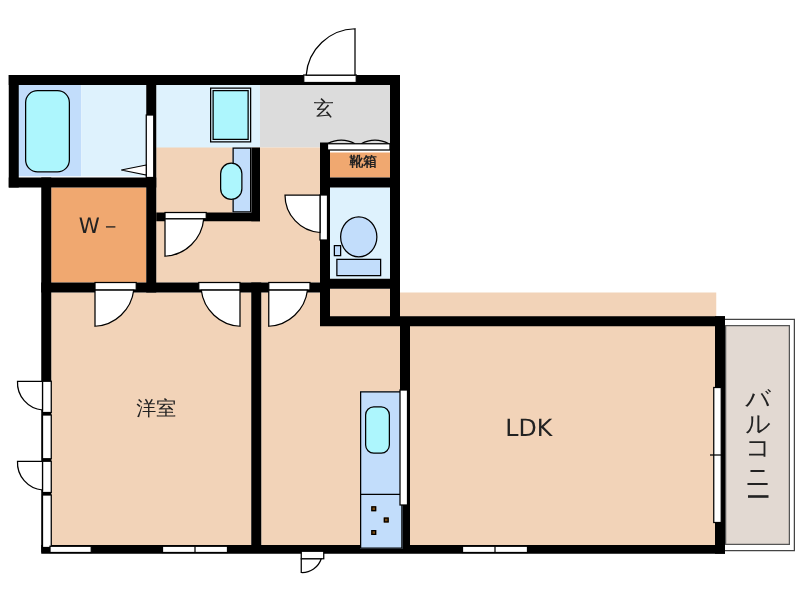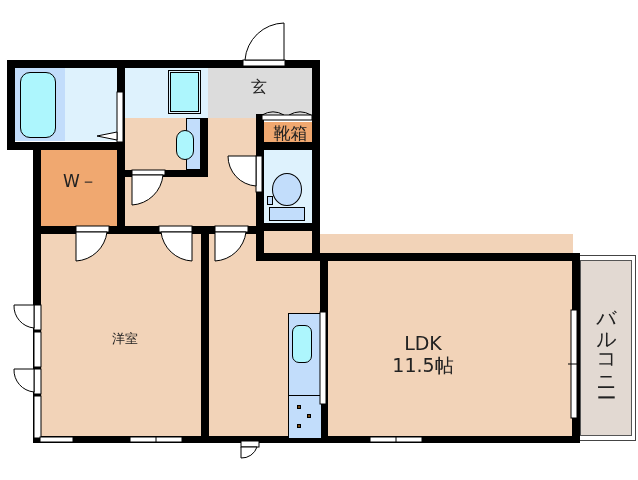--- a/index.html
+++ b/index.html
@@ -106,21 +106,20 @@
 
     <rect x="571" y="310" width="6" height="108"></rect>
     <line x1="568" y1="364" x2="578" y2="364"></line>
   </g>
 </svg>
 
 <div class="lbl" style="left:45px;top:172px;width:70px;font-size:17px;">
   <div>W－</div>
 </div>
 <div class="lbl" style="left:244px;top:78px;width:30px;font-size:16px;">玄</div>
-<div class="lbl" style="left:264px;top:124px;width:53px;font-size:17px;">靴箱</div>
-<div class="lbl" style="left:70px;top:332px;width:110px;font-size:13px;">
+<div class="lbl" style="left:264px;top:124px;width:53px;font-size:11px;font-weight:bold;">靴箱</div>
+<div class="lbl" style="left:70px;top:318px;width:110px;font-size:16px;">
   <div>洋室</div>
 </div>
 <div class="lbl" style="left:368px;top:333px;width:110px;font-size:19px;">
   <div>LDK</div>
-  <div>11.5帖</div>
 </div>
 <div class="lbl" style="left:594px;top:296px;width:24px;font-size:20px;writing-mode:vertical-rl;text-orientation:upright;">バルコニー</div>
 
 </body></html>

